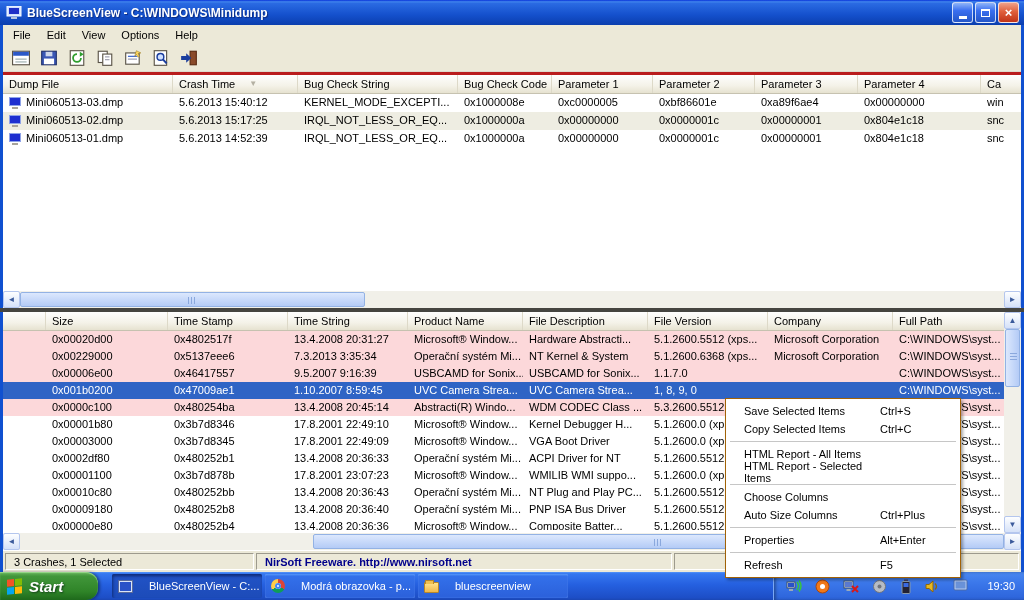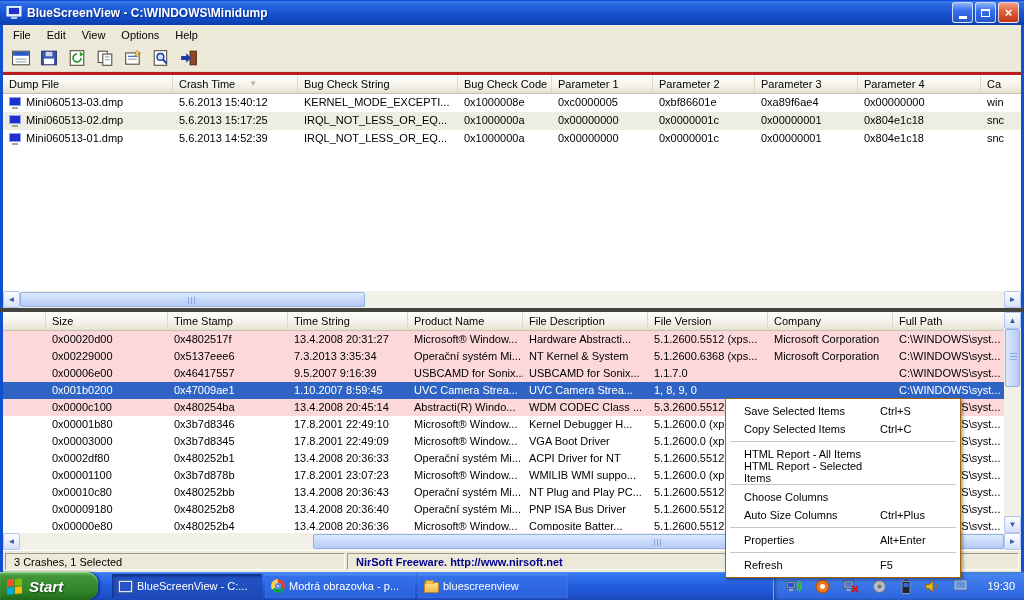--- a/index.html
+++ b/index.html
@@ -82,21 +82,21 @@
   .vthumb::after { content:""; position:absolute; top:50%; left:4px; height:9px; width:7px; margin-top:-5px;
     background:repeating-linear-gradient(180deg,#8aa8dd 0 1px,transparent 1px 3px); }
 
   .splitter { position:absolute; left:-3px; top:308px; width:1024px; height:4px; background:#454540; }
 
   
   .statusbar { position:absolute; left:0; top:550px; width:1018px; height:22px; background:#ece9d8;
     border-top:1px solid #fff; display:flex; padding:2px 2px; gap:2px; }
   .spanel { border:1px solid; border-color:#9d9a8d #fff #fff #9d9a8d; padding:2px 0 0 8px;
     white-space:nowrap; overflow:hidden; }
-  .spanel.p1 { width:340px; }
+  .spanel.p1 { width:249px; }
   .spanel.p2 { width:416px; font-weight:bold; color:#00008b; }
   .spanel.p3 { flex:1; }
 
   
   .ctx { position:absolute; left:725px; top:398px; width:236px; background:#fff;
     border:1px solid #a16207; box-shadow:2px 2px 3px rgba(0,0,0,.35); padding:3px 2px; z-index:60; }
   .mi { height:18px; display:flex; align-items:center; padding:0 8px 0 16px; }
   .ml { flex:1; } .ms { width:70px; }
   .msep { height:1px; background:#c6c6c6; margin:3px 2px; }
 
@@ -106,21 +106,21 @@
   .startbtn { position:absolute; left:0; top:0; height:28px; width:98px; border-radius:0 12px 12px 0;
     background:linear-gradient(#6cb860 0%,#41963a 15%,#2f8428 70%,#1e691b 100%);
     box-shadow:inset 0 1px 1px #9ad88c, 2px 0 3px rgba(0,0,0,.4);
     display:flex; align-items:center; gap:6px; padding:0 12px 0 7px;
     color:#fff; font-weight:bold; font-style:italic; font-size:15px; text-shadow:1px 1px 2px #14401a; }
   .flag { width:16px; height:15px; display:grid; grid-template-columns:7px 7px; grid-template-rows:7px 7px; gap:1px; transform:skewY(-6deg); }
   .flag i:nth-child(1){background:#f35325}.flag i:nth-child(2){background:#81bc06}
   .flag i:nth-child(3){background:#05a6f0}.flag i:nth-child(4){background:#ffba08}
   .tasks { position:absolute; left:112px; top:2px; display:flex; gap:3px; }
   .task { width:150px; height:24px; border-radius:2px; color:#fff; display:flex; align-items:center;
-    gap:4px; padding:0 6px; overflow:hidden; white-space:nowrap;
+    gap:16px; padding:0 6px; overflow:hidden; white-space:nowrap;
     background:linear-gradient(#4f93f8,#3370ea 10%,#2c62dc 90%); box-shadow:inset 0 0 1px #86b0f8; }
   .task.active { background:linear-gradient(#1a44aa,#2152c4 15%,#1d4cba 90%); box-shadow:inset 1px 2px 3px #102e7a; }
   .ticon { width:15px; height:13px; flex:none; }
   .mon { background:#d8e4f8; border:1px solid #5a6a9a; position:relative; }
   .mon i { position:absolute; inset:1px; background:#2a52c8; display:block; }
   .chrome { border-radius:50%; width:14px; height:14px;
     background:conic-gradient(#db4437 0 33%,#0f9d58 0 66%,#ffcd46 0 100%); position:relative; }
   .chrome::after { content:""; position:absolute; left:4px; top:4px; width:6px; height:6px;
     border-radius:50%; background:#fff; box-shadow:inset 0 0 0 2px #4285f4; }
   .folder { width:15px; height:11px; margin-top:2px; background:linear-gradient(#ffe28a,#f0b84a); border:1px solid #b5862c; border-radius:1px; position:relative; }

